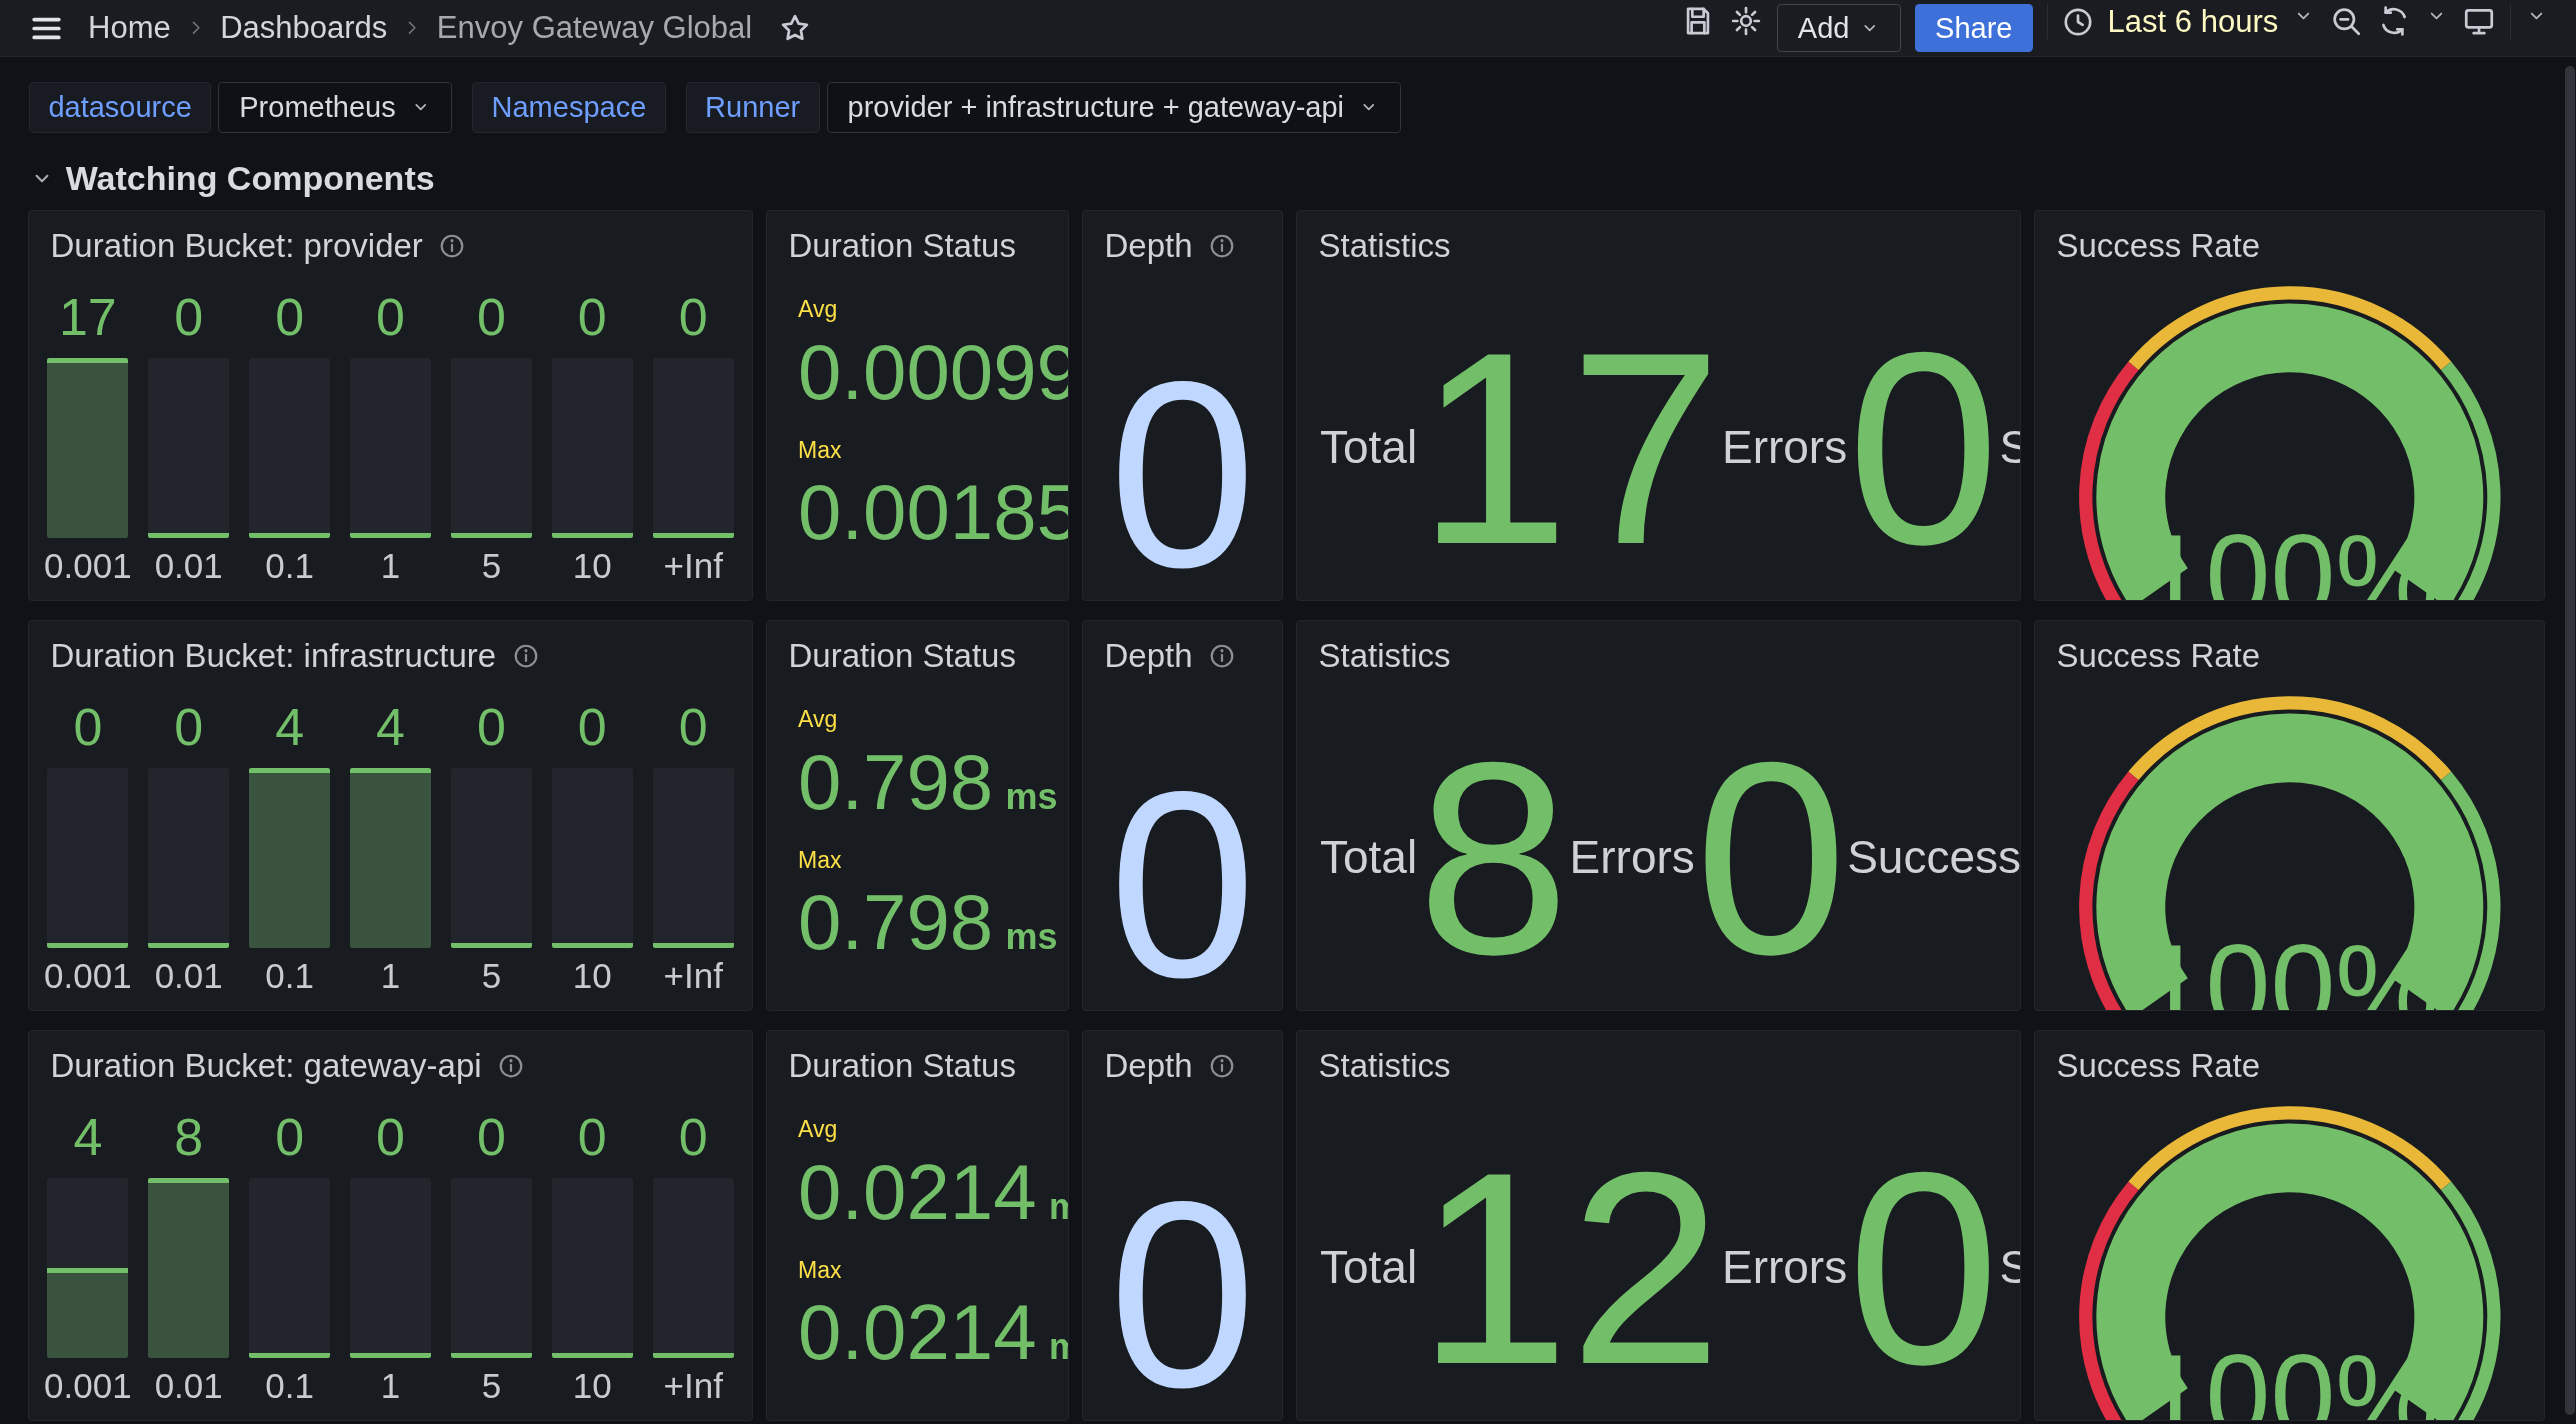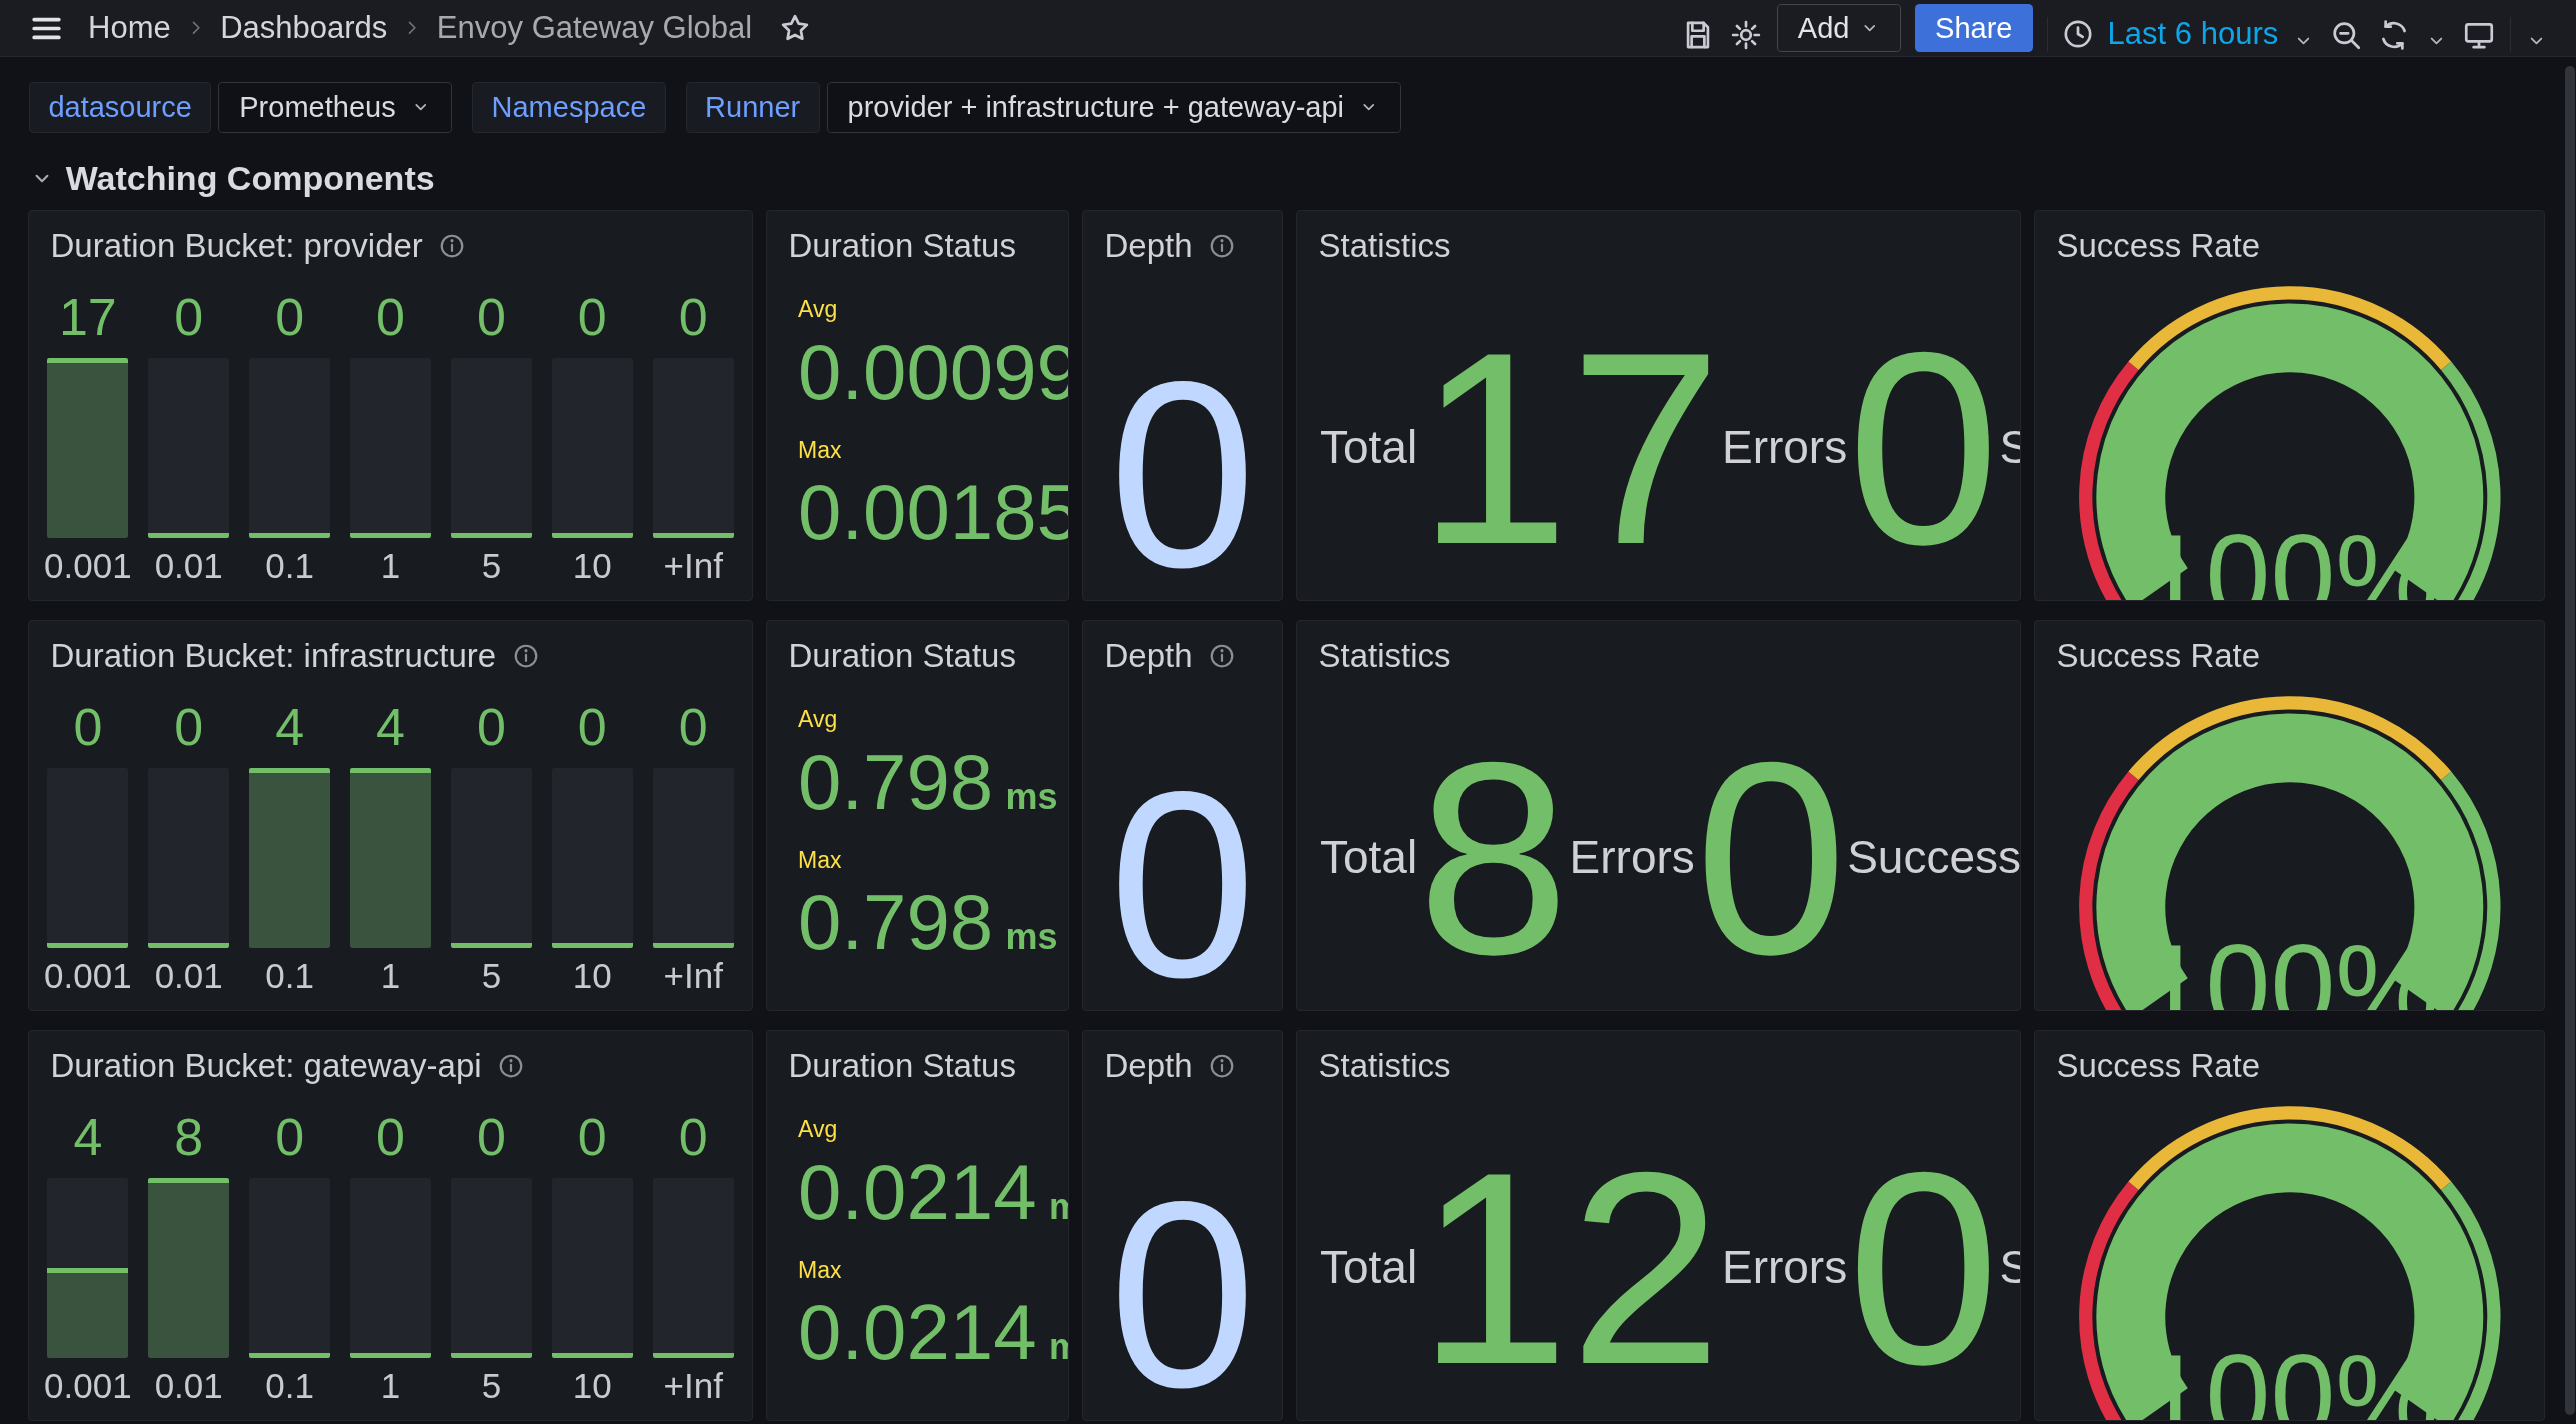--- a/index.html
+++ b/index.html
@@ -19,28 +19,28 @@
 
   
   .topbar{height:57px;background:#1A1C21;border-bottom:0.8px solid #26272E;
     display:flex;align-items:center;padding:0 28px;gap:23px}
   .hamburger{width:37px;height:37px;color:#E2E3E8;cursor:pointer}
   .crumbs{display:flex;align-items:center;gap:14px;font-size:31px}
   .crumb{color:#D5D6DC;cursor:pointer}
   .crumb.current{color:#A8A9B0}
   .crumb-sep{width:21.5px;height:21.5px;color:#6E7077}
   .star-btn{width:34px;height:34px;color:#C9CAD3;cursor:pointer;margin-left:3.1px}
-  .tb-right{margin-left:auto;display:flex;align-items:flex-end;gap:14px}
+  .tb-right{margin-left:auto;display:flex;align-items:flex-start;gap:14px}
   .tb-icon{width:34px;height:34px;color:#C9CAD3;cursor:pointer}
   .tb-divider{width:0.8px;height:35px;background:#2C2D34}
   .btn{height:48px;display:flex;align-items:center;gap:9.2px;border-radius:4.6px;
     font-size:29px;cursor:pointer;padding:0 20px;white-space:nowrap}
   .btn-add{border:0.8px solid #46474E;color:#E3E4E9;background:transparent}
   .btn-share{background:var(--share-blue);color:#FFFFFF;font-weight:500}
-  .timepick{display:flex;align-items:center;gap:12.3px;font-size:31px;color:#0ea5e9;cursor:pointer}
+  .timepick{display:flex;align-items:center;gap:12.3px;font-size:31px;color:#fef9c3;cursor:pointer}
   .caret{width:23px;height:23px;color:#B4B5BC}
   .caret-sm{width:21.5px;height:21.5px;color:#B4B5BC}
 
   
   .filters{display:flex;gap:20px;padding:24.5px 29px 0}
   .vargroup{display:flex;align-items:center;gap:7px}
   .varlabel{height:51px;display:flex;align-items:center;padding:0 18.4px;border-radius:4.6px;
     background:#181B22;border:0.8px solid #25272F;color:var(--link-blue);font-size:29px;white-space:nowrap}
   .varvalue{height:51px;display:flex;align-items:center;gap:14px;padding:0 20px;border-radius:4.6px;
     background:#101116;border:0.8px solid #33353D;color:#DADBE0;font-size:29px;cursor:pointer;white-space:nowrap}

